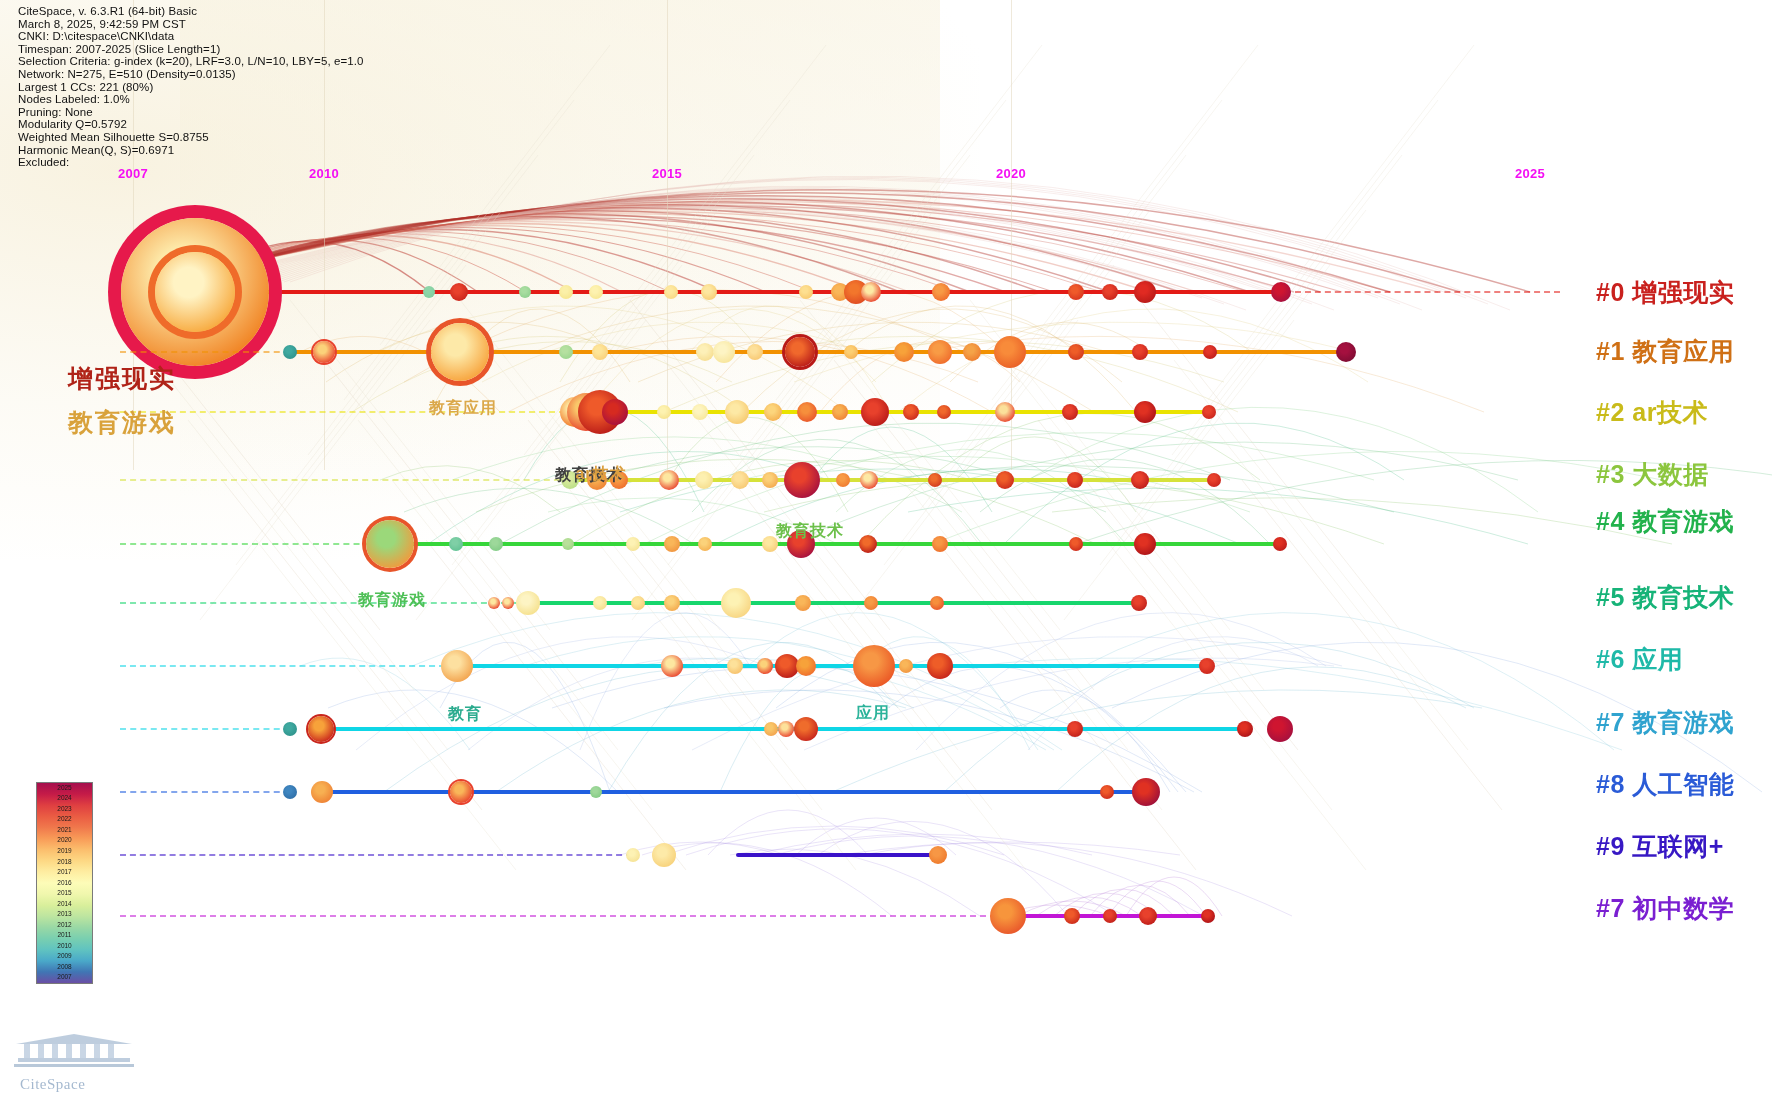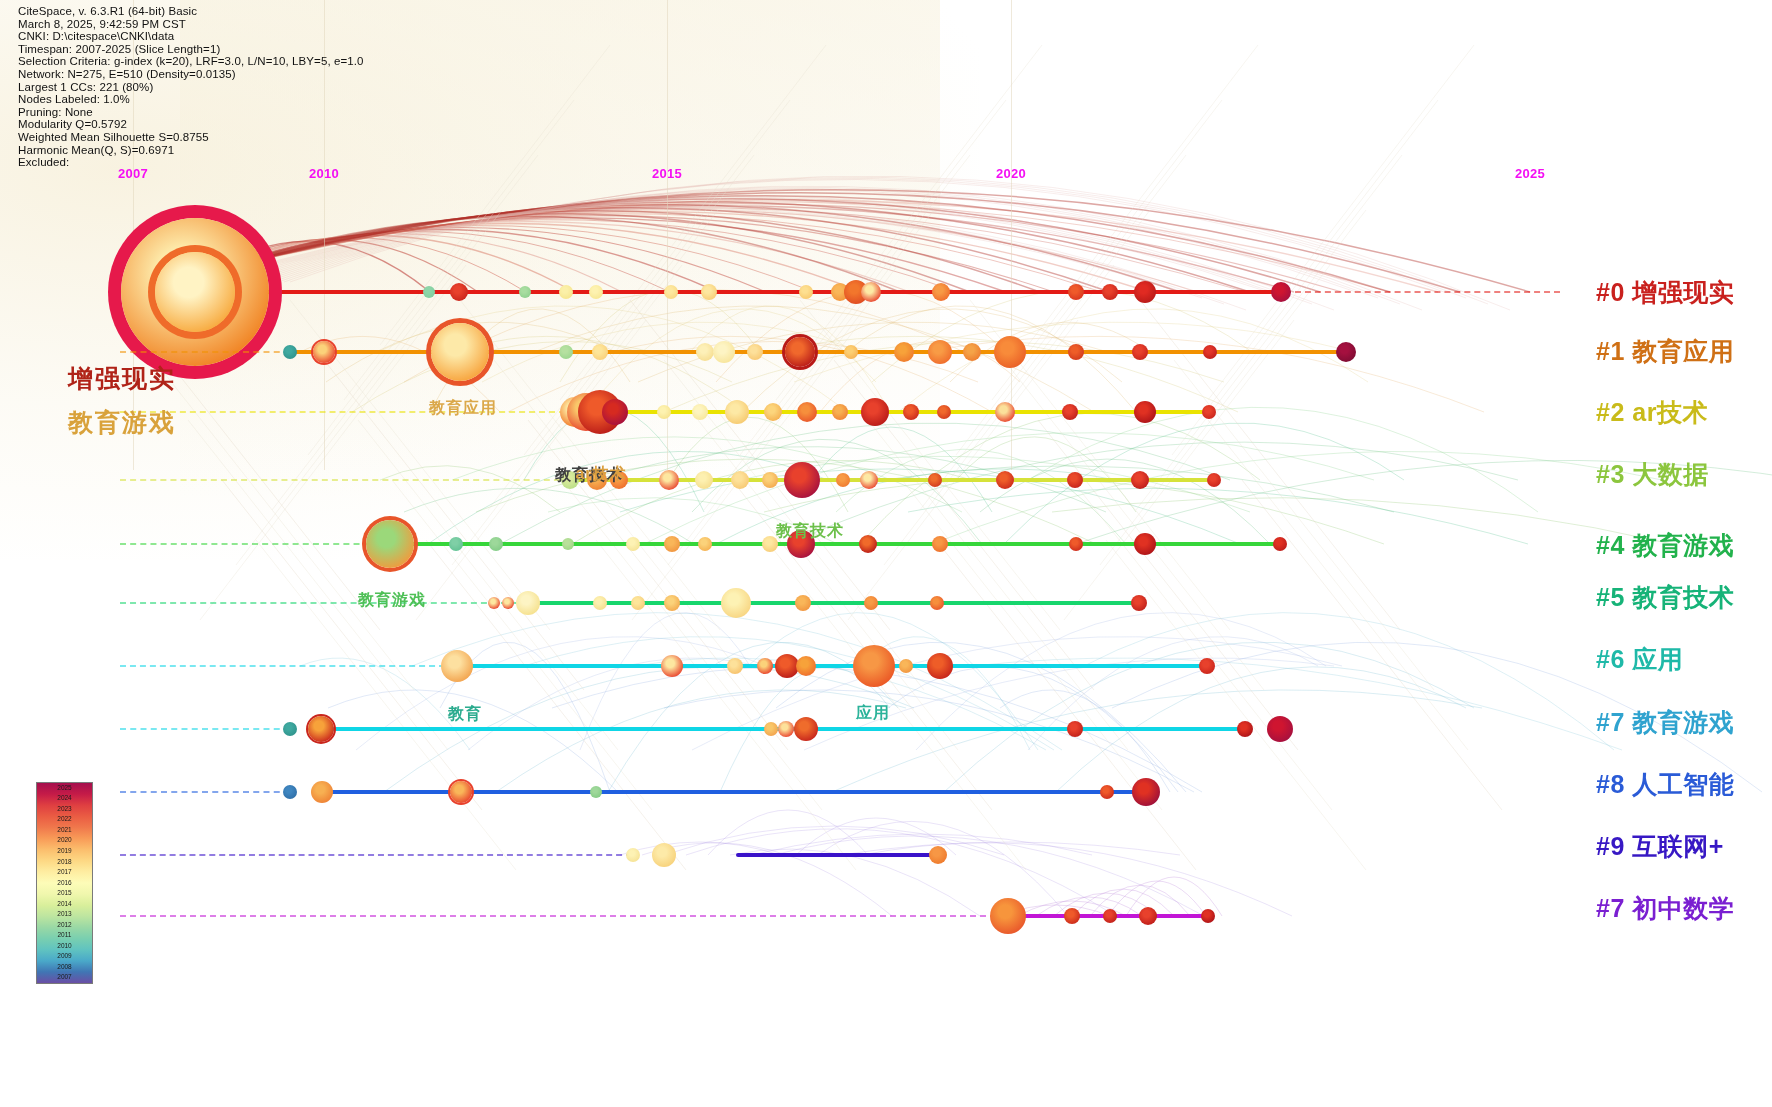--- a/index.html
+++ b/index.html
@@ -486,21 +486,21 @@
       <div class="nlabel" style="left: 392px; top: 600px; color: rgb(79, 192, 87);">教育游戏</div>
       <div class="nlabel" style="left: 465px; top: 714px; color: rgb(43, 171, 142);">教育</div>
       <div class="nlabel" style="left: 873px; top: 713px; color: rgb(43, 179, 154);">应用</div>
     </div>
 
   <div class="clusters" id="clusters">
       <div class="cluster" style="top: 292px; color: rgb(201, 33, 30);"><span>#0 </span><span>增强现实</span></div>
       <div class="cluster" style="top: 351px; color: rgb(207, 112, 21);"><span>#1 </span><span>教育应用</span></div>
       <div class="cluster" style="top: 412px; color: rgb(201, 187, 26);"><span>#2 </span><span>ar技术</span></div>
       <div class="cluster" style="top: 474px; color: rgb(140, 198, 62);"><span>#3 </span><span>大数据</span></div>
-      <div class="cluster" style="top: 545px; color: rgb(34, 178, 76);"><span>#4 </span><span>教育游戏</span></div>
+      <div class="cluster" style="top: 521px; color: rgb(34, 178, 76);"><span>#4 </span><span>教育游戏</span></div>
       <div class="cluster" style="top: 597px; color: rgb(22, 179, 120);"><span>#5 </span><span>教育技术</span></div>
       <div class="cluster" style="top: 659px; color: rgb(31, 185, 168);"><span>#6 </span><span>应用</span></div>
       <div class="cluster" style="top: 722px; color: rgb(47, 163, 207);"><span>#7 </span><span>教育游戏</span></div>
       <div class="cluster" style="top: 784px; color: rgb(42, 91, 215);"><span>#8 </span><span>人工智能</span></div>
       <div class="cluster" style="top: 846px; color: rgb(55, 24, 196);"><span>#9 </span><span>互联网+</span></div>
       <div class="cluster" style="top: 908px; color: rgb(122, 31, 209);"><span>#7 </span><span>初中数学</span></div>
     </div>
 
   <div id="legend">
     <div class="strip" id="legend-strip" style="background: linear-gradient(rgb(165, 15, 77), rgb(197, 27, 72), rgb(223, 63, 65), rgb(234, 92, 67), rgb(240, 120, 76), rgb(248, 155, 88), rgb(251, 190, 109), rgb(253, 216, 132), rgb(254, 237, 161), rgb(253, 252, 184), rgb(240, 247, 173), rgb(217, 239, 155), rgb(189, 229, 160), rgb(153, 216, 165), rgb(121, 207, 176), rgb(96, 195, 192), rgb(74, 169, 201), rgb(64, 118, 180), rgb(106, 79, 165));"></div>
@@ -518,16 +518,31 @@
       <div class="yr" style="top: 117.653px;">2014</div>
       <div class="yr" style="top: 128.179px;">2013</div>
       <div class="yr" style="top: 138.705px;">2012</div>
       <div class="yr" style="top: 149.232px;">2011</div>
       <div class="yr" style="top: 159.758px;">2010</div>
       <div class="yr" style="top: 170.284px;">2009</div>
       <div class="yr" style="top: 180.811px;">2008</div>
       <div class="yr" style="top: 191.337px;">2007</div>
     </div>
 
+  <div id="brand">
+    <svg width="120" height="40" viewBox="0 0 120 40">
+      <rect x="4" y="26" width="112" height="4" fill="#8aa6c4"></rect>
+      <rect x="10" y="12" width="6" height="14" fill="#9db6d0"></rect>
+      <rect x="24" y="12" width="6" height="14" fill="#9db6d0"></rect>
+      <rect x="38" y="12" width="6" height="14" fill="#9db6d0"></rect>
+      <rect x="52" y="12" width="6" height="14" fill="#9db6d0"></rect>
+      <rect x="66" y="12" width="6" height="14" fill="#9db6d0"></rect>
+      <rect x="80" y="12" width="6" height="14" fill="#9db6d0"></rect>
+      <rect x="94" y="12" width="6" height="14" fill="#9db6d0"></rect>
+      <path d="M2 12 L60 2 L118 12 Z" fill="#8aa6c4"></path>
+      <rect x="0" y="32" width="120" height="3" fill="#7f9cbb"></rect>
+    </svg>
+    <div class="word">CiteSpace</div>
+  </div>
 
   <div id="meta"><div>CiteSpace, v. 6.3.R1 (64-bit) Basic</div><div>March 8, 2025, 9:42:59 PM CST</div><div>CNKI: D:\citespace\CNKI\data</div><div>Timespan: 2007-2025 (Slice Length=1)</div><div>Selection Criteria: g-index (k=20), LRF=3.0, L/N=10, LBY=5, e=1.0</div><div>Network: N=275, E=510 (Density=0.0135)</div><div>Largest 1 CCs: 221 (80%)</div><div>Nodes Labeled: 1.0%</div><div>Pruning: None</div><div>Modularity Q=0.5792</div><div>Weighted Mean Silhouette S=0.8755</div><div>Harmonic Mean(Q, S)=0.6971</div><div>Excluded:</div></div>
 
 </div>
 
 </body></html>

